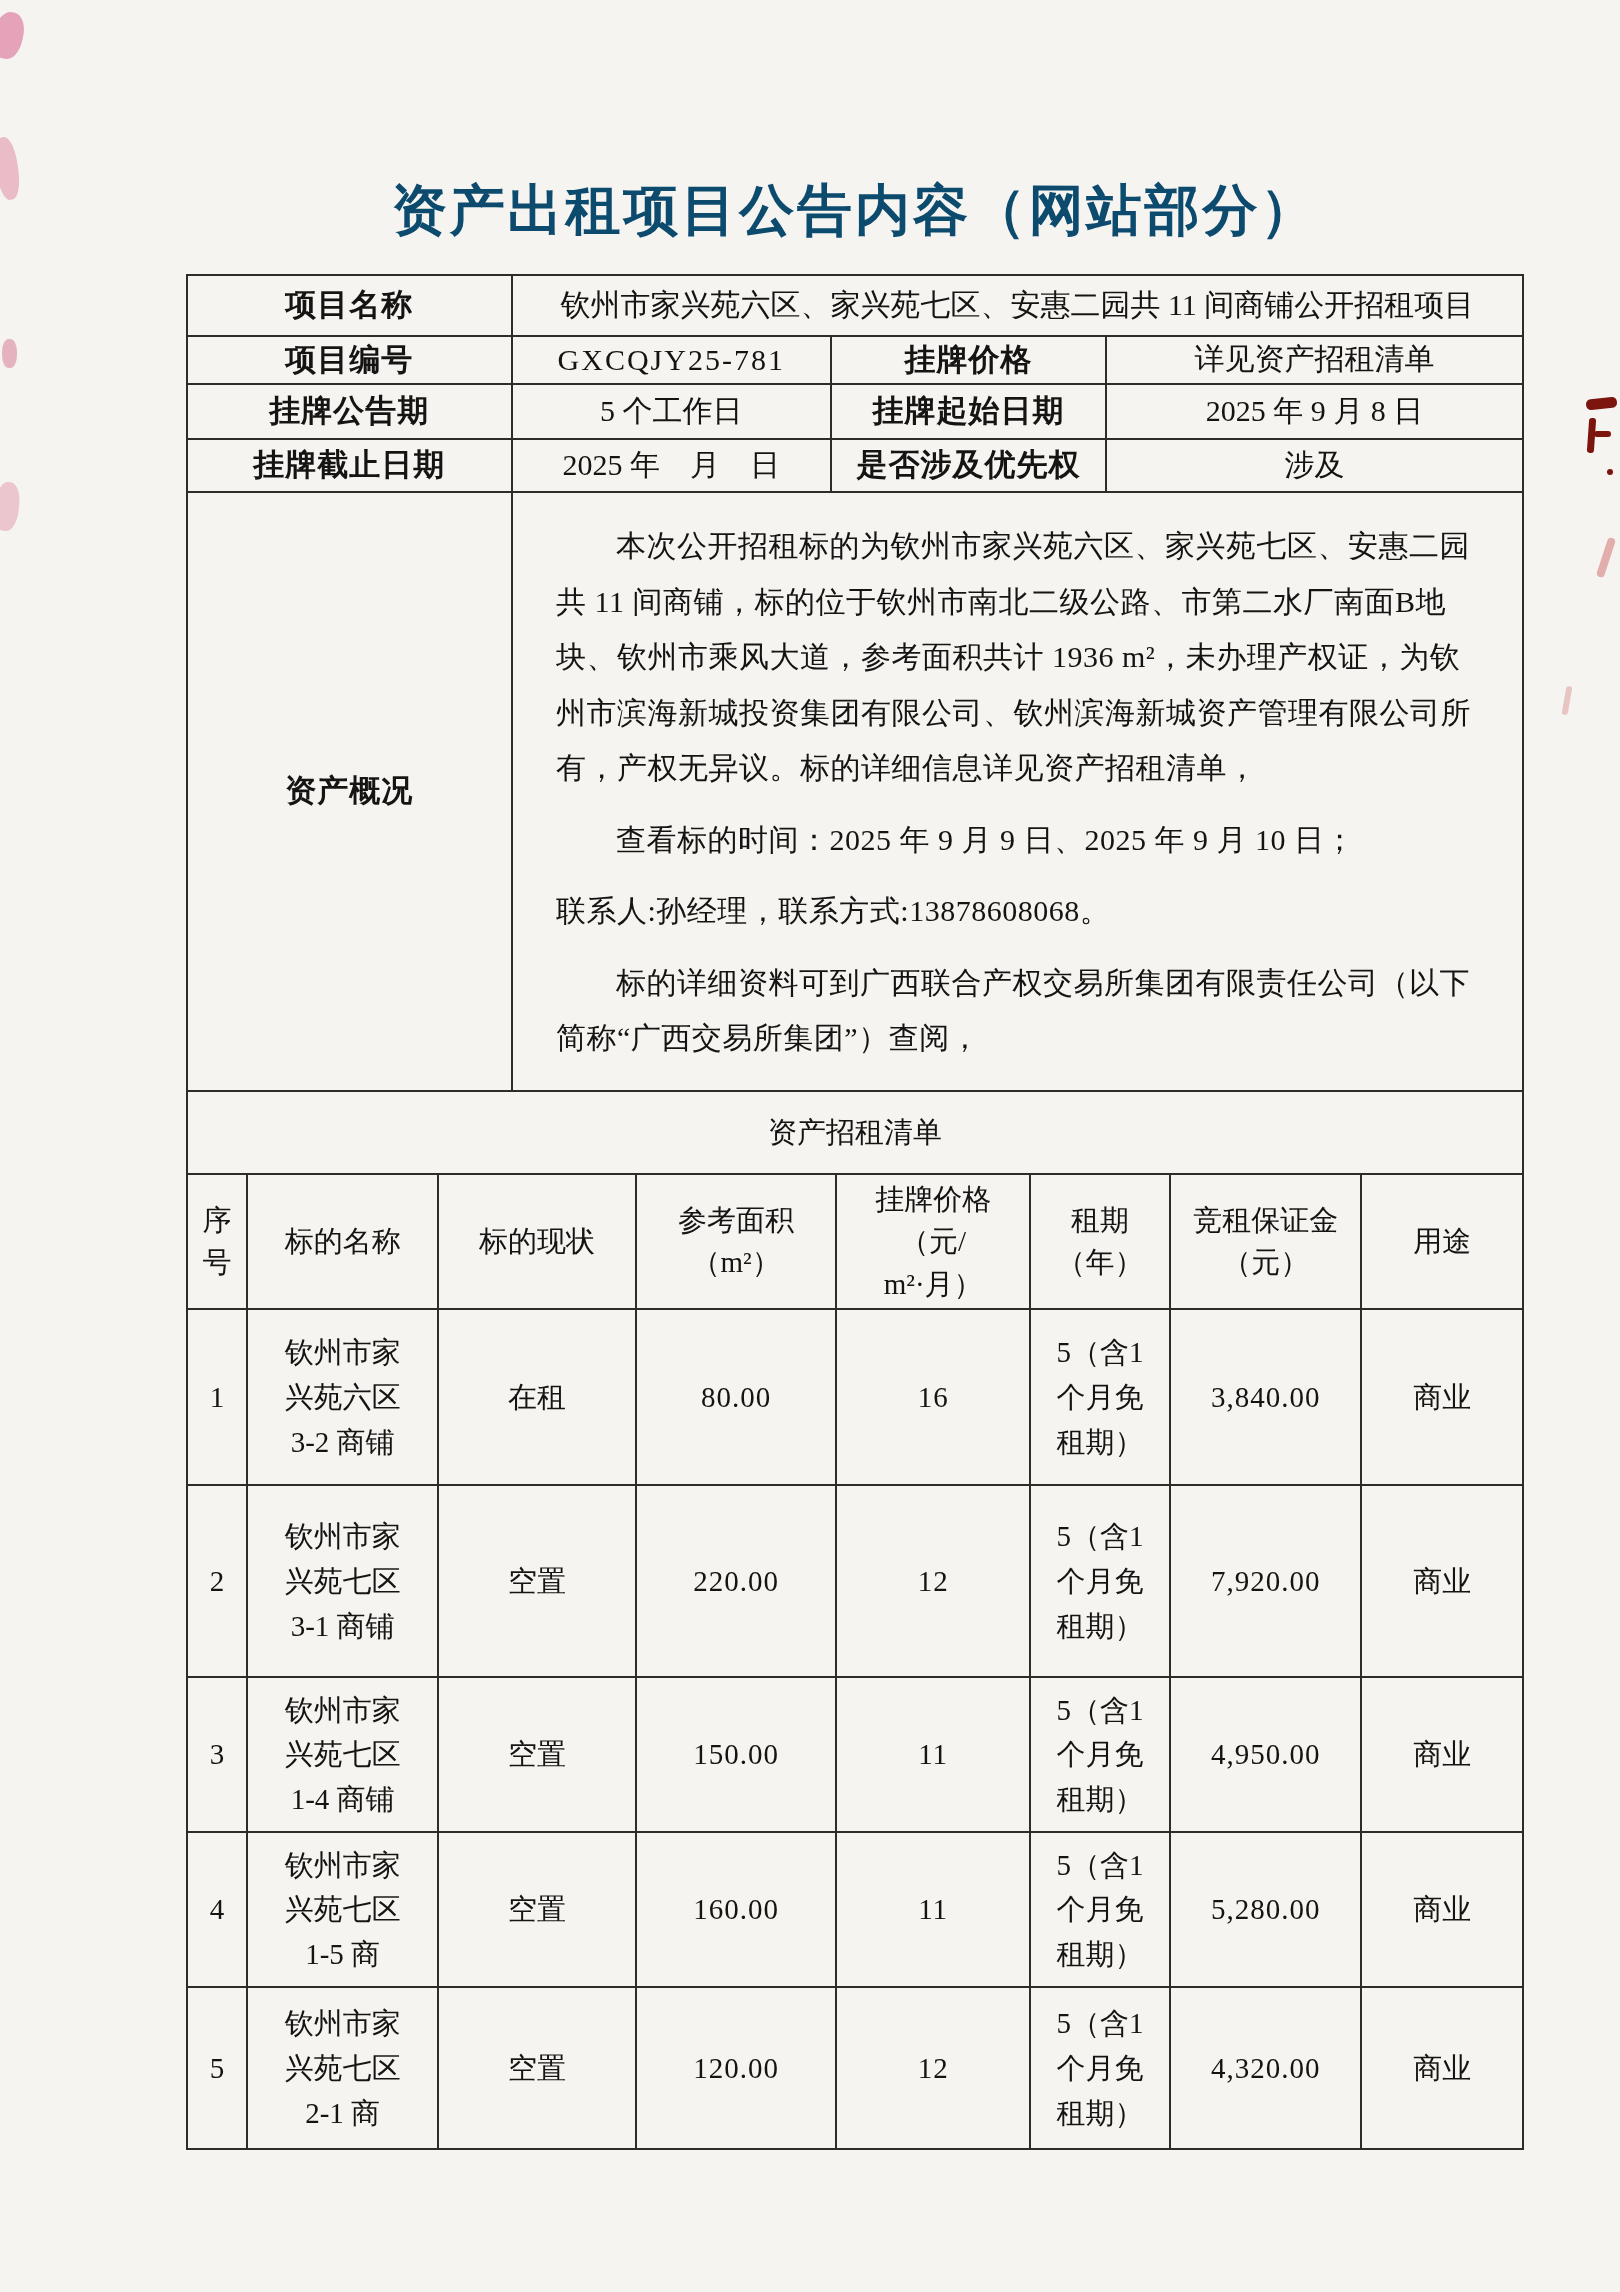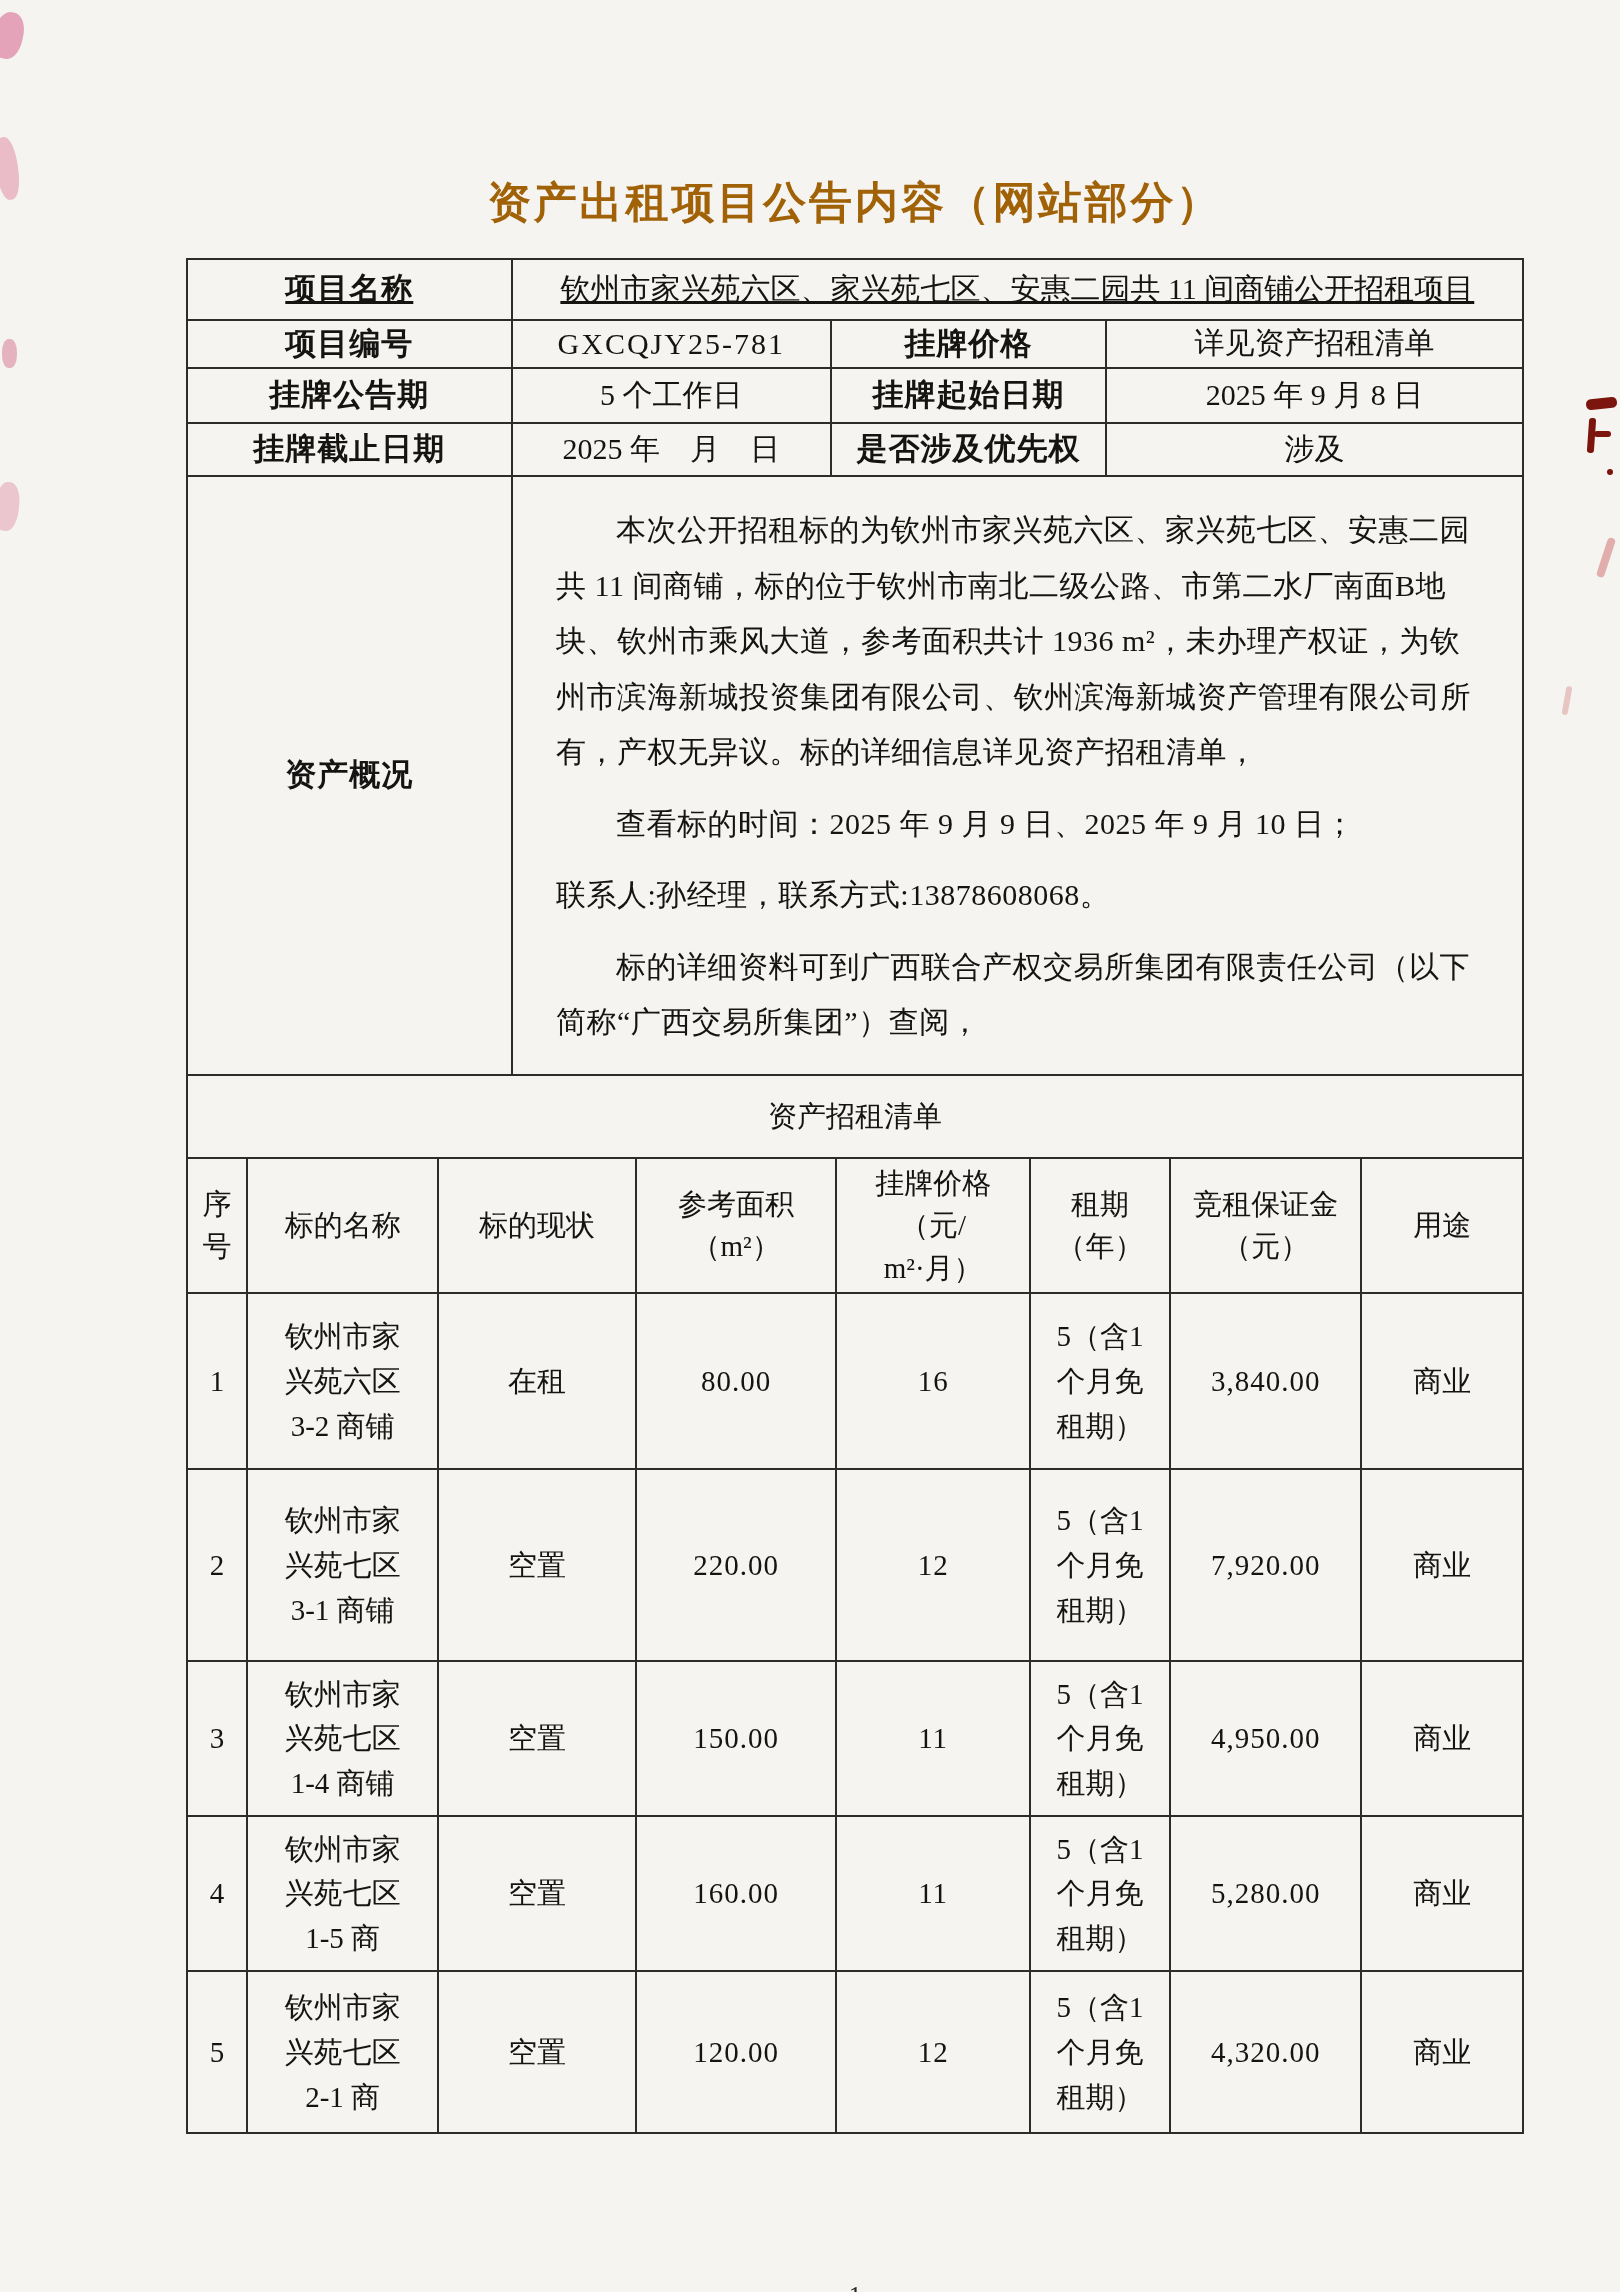--- a/index.html
+++ b/index.html
@@ -8,44 +8,44 @@
     background:#f5f4f1;
     font-family:"Liberation Serif","DejaVu Serif",serif;
     color:#161412;
     position:relative;
     overflow:hidden;
   }
   .doc-title{
     margin:174px 0 25.5px 186px;
     width:1338px;
     text-align:center;
-    font-size:43px;
+    font-size:55px;
     font-weight:700;
     letter-spacing:2.9px;
-    color:#a16207;
+    color:#0c4a6e;
   }
   table{
     border-collapse:collapse;
     table-layout:fixed;
     margin-left:186px;
     width:1338px;
     background:transparent;
   }
   td,th{
     border:2px solid #2e2c29;
     text-align:center;
     vertical-align:middle;
     font-size:30px;
     font-weight:400;
     padding:2px 5.9px;
     color:#161412;
   }
   
   .t-info .lbl{font-weight:700;font-size:31px;letter-spacing:1px;}
-  .t-info .r1{height:61px;text-decoration:underline;}
+  .t-info .r1{height:61px;}
   .t-info .r2{height:47px;padding-left:36px;}
   .t-info .r3{height:55px;}
   .t-info .r4{height:53px;}
   .t-info .code{letter-spacing:2px;font-family:"Liberation Serif","DejaVu Serif",serif;}
   .overview-cell{
     text-align:left;
     padding:9.8px 27.4px 7.8px 27.4px;
   }
   .overview-cell p{
     margin:16px;

